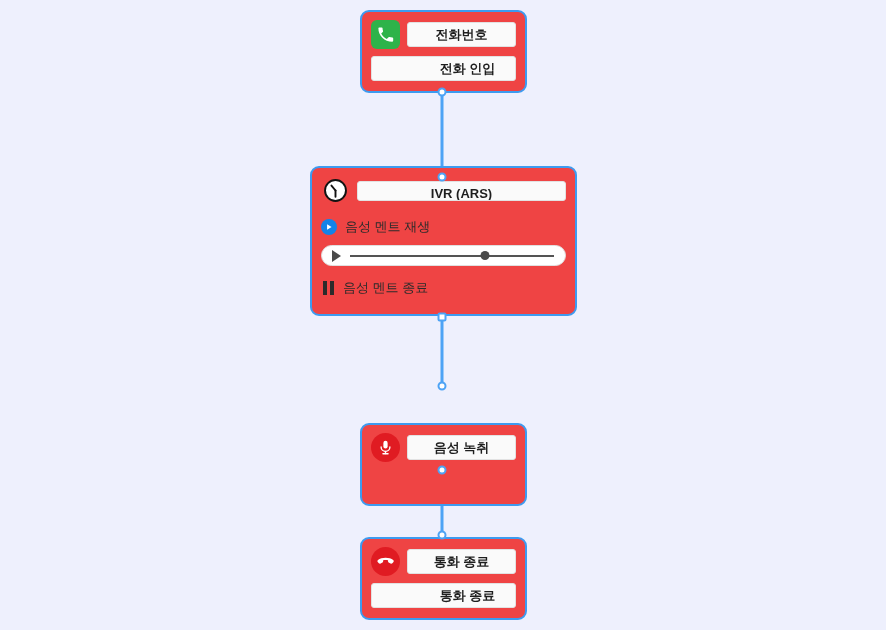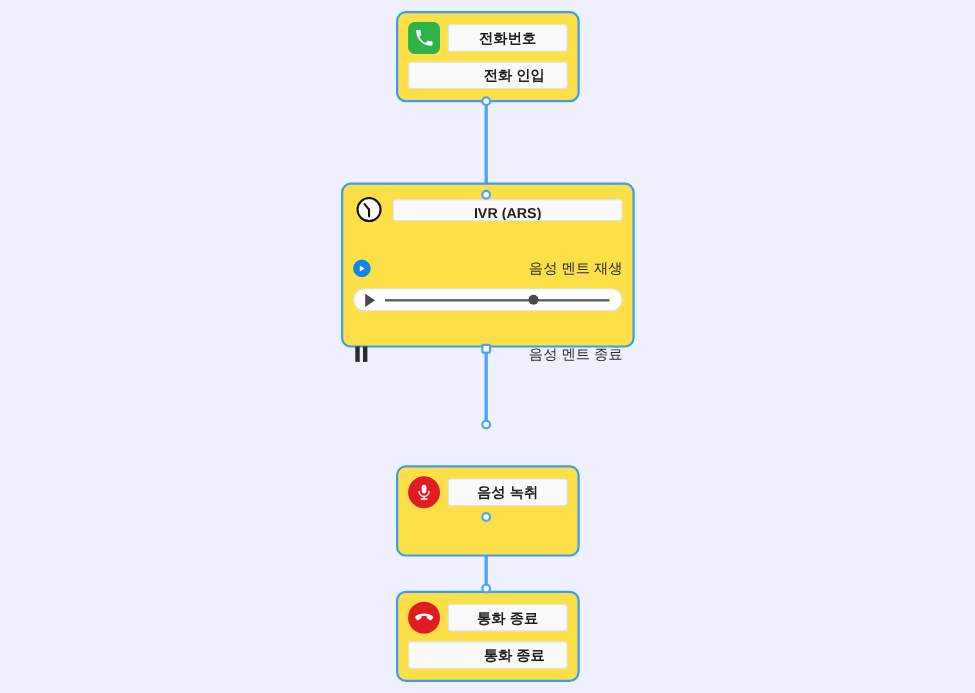--- a/index.html
+++ b/index.html
@@ -40,21 +40,21 @@
     box-sizing: border-box;
     left: 442px;
     transform: translate(-50%, -50%);
     z-index: 5;
   }
   .handle.sq { border-radius: 2px; }
 
   
   .node {
     position: absolute;
-    background: #fde047;
+    background: #ef4444;
     border: 2px solid #3d9bf0;
     border-radius: 9px;
     box-sizing: border-box;
     padding: 8px 9px;
     z-index: 3;
   }
   .node-row {
     display: flex;
     align-items: center;
     gap: 7px;
@@ -115,24 +115,23 @@
     display: flex;
     align-items: center;
     justify-content: center;
   }
 
   
   .ivr-line {
     display: flex;
     align-items: center;
     gap: 8px;
-    margin-top: 30px;
+    margin-top: 13px;
     font-size: 13px;
     color: #2c2c2c;
-    justify-content: space-between;
   }
   .ivr-line .lbl { font-size: 13px; color: #2b2b2b; }
 
   .play-circle {
     width: 16px;
     height: 16px;
     border-radius: 50%;
     background: #1383e8;
     flex: none;
     display: flex;

